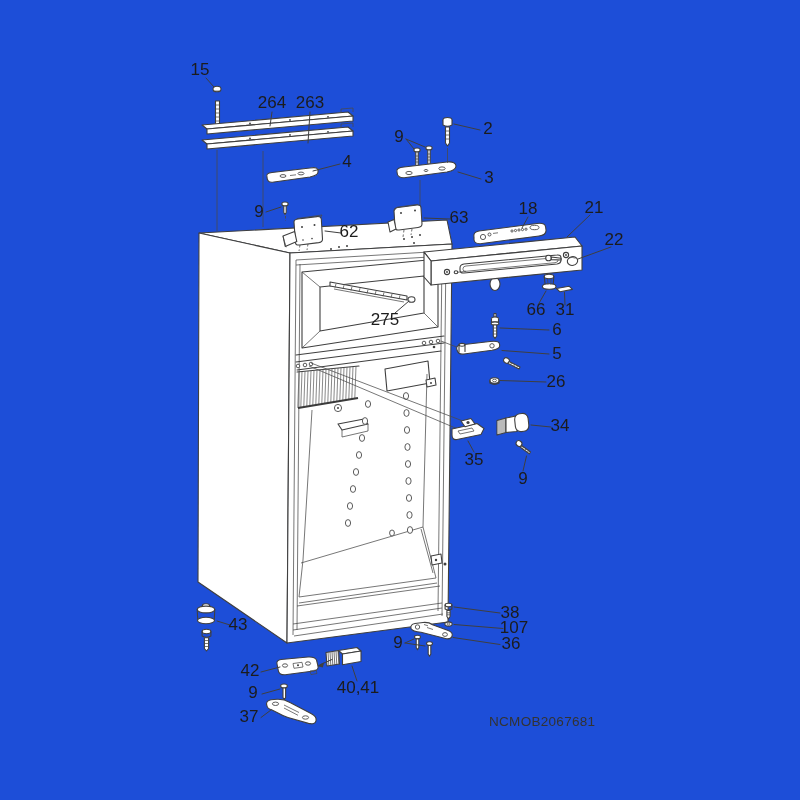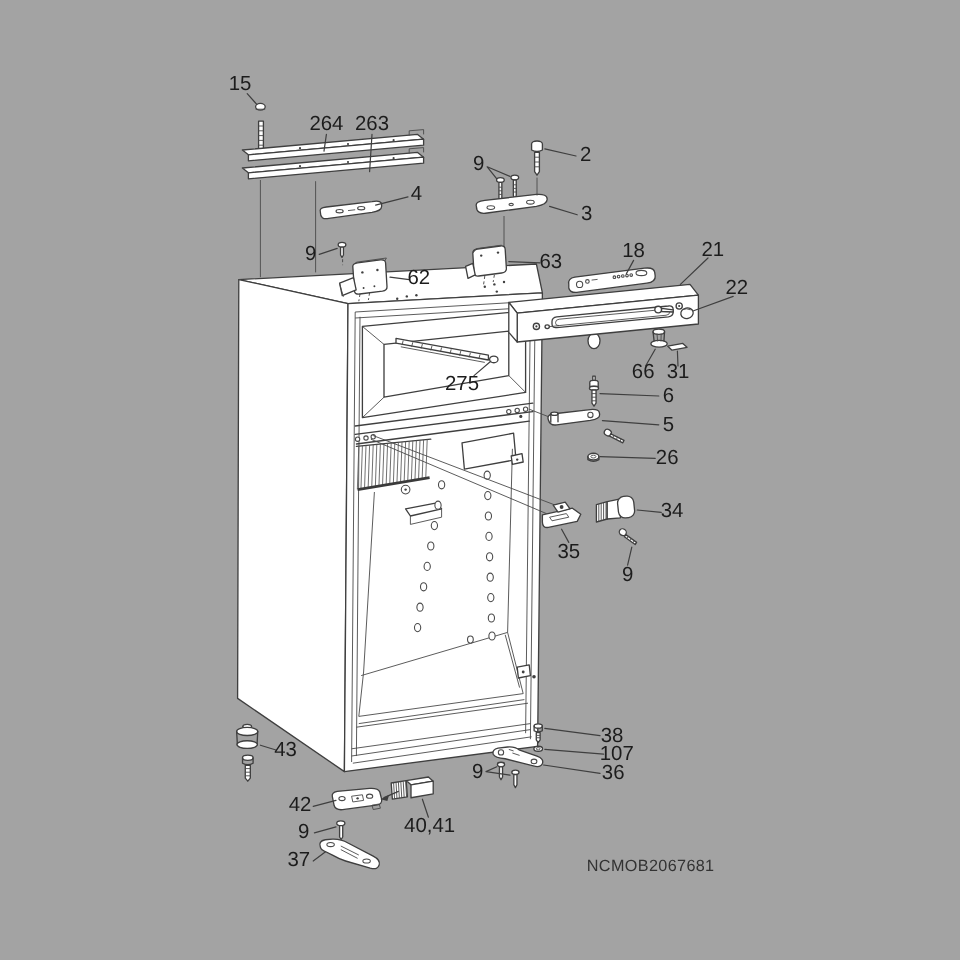--- a/index.html
+++ b/index.html
@@ -1,16 +1,16 @@
 <!DOCTYPE html>
 <html><head>
 <meta charset="utf-8">
 <style>
   html,body{margin:0;padding:0;background:#ffffff;}
-  #stage{position:relative;width:800px;height:800px;background:#a3a3a3;overflow:hidden;}
+  #stage{position:relative;width:800px;height:800px;background:#1d4ed8;overflow:hidden;}
   svg{position:absolute;left:0;top:0;}
   .ln{stroke:#3f3f3f;stroke-width:1.1;fill:none;stroke-linecap:round;stroke-linejoin:round;}
   .lnw{stroke:#3f3f3f;stroke-width:1.1;fill:#ffffff;stroke-linejoin:round;}
   .thin{stroke:#4a4a4a;stroke-width:0.75;fill:none;}
   .fin{stroke:#555;stroke-width:0.7;fill:none;}
   .leader{stroke:#3f3f3f;stroke-width:1;fill:none;stroke-linecap:round;}
   .dash{stroke:#4a4a4a;stroke-width:0.8;fill:none;stroke-dasharray:2.5 2;}
   .dot{fill:#3f3f3f;stroke:none;}
   .hole{fill:#ffffff;stroke:#4a4a4a;stroke-width:0.9;}
   .lbl{font-family:"Liberation Sans",sans-serif;font-size:17px;fill:#1c1c1c;}

